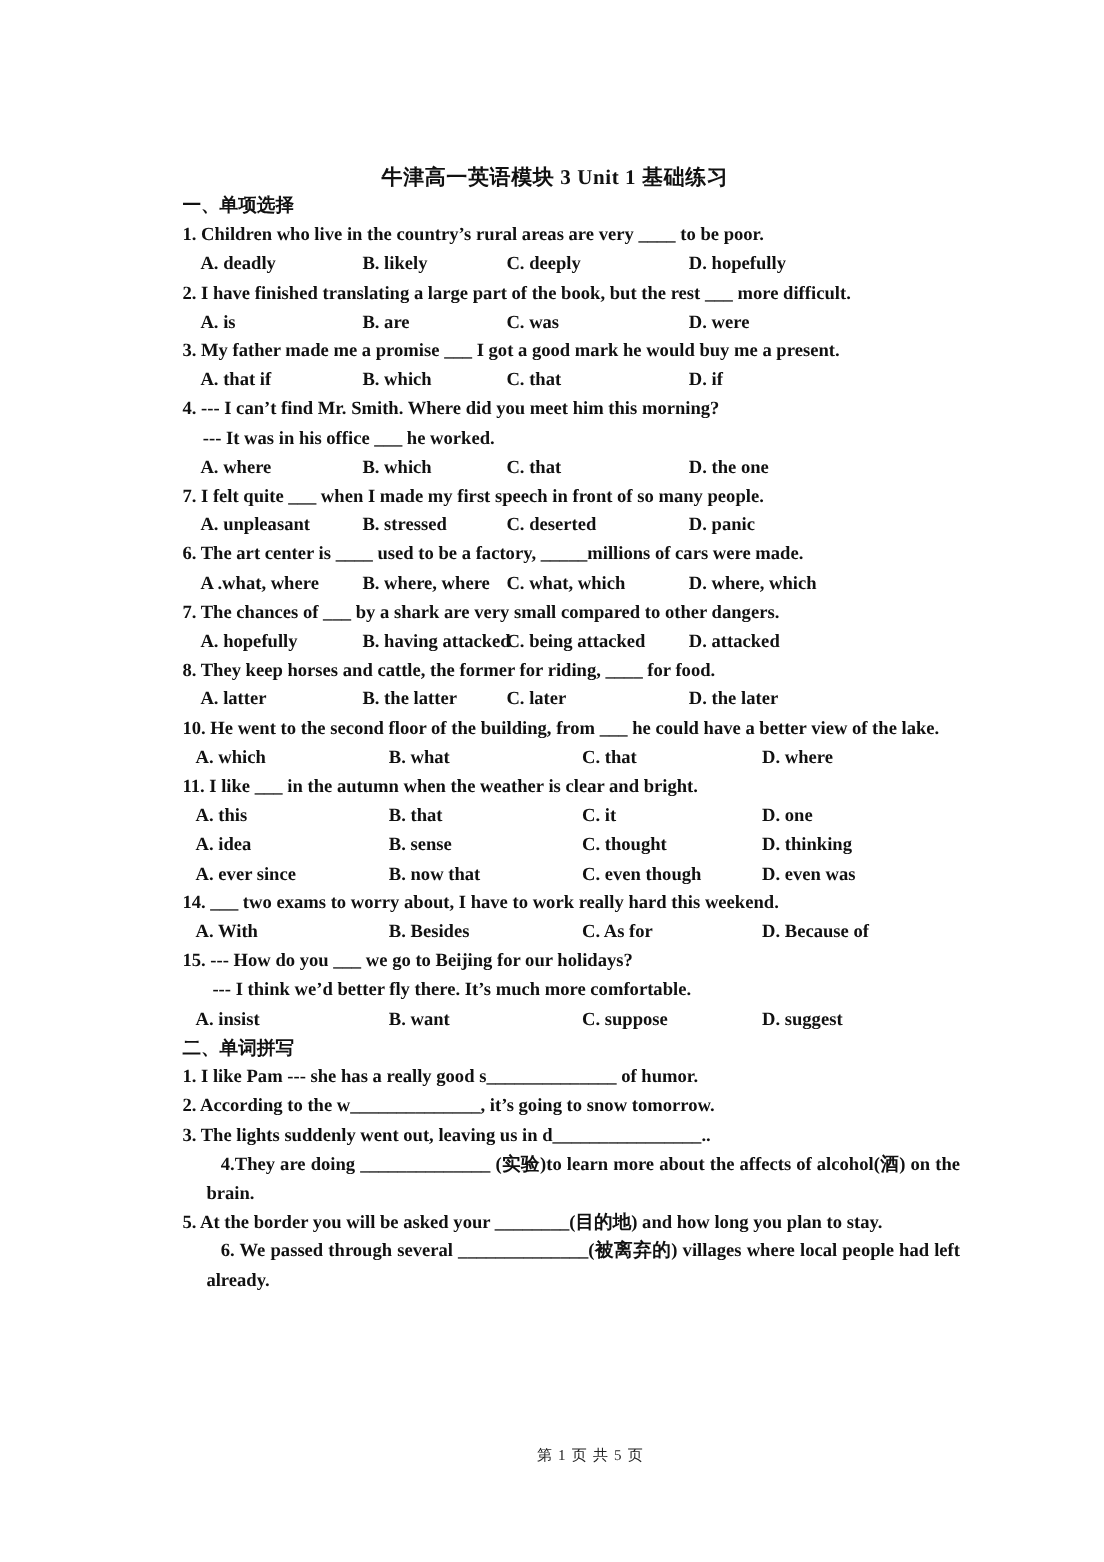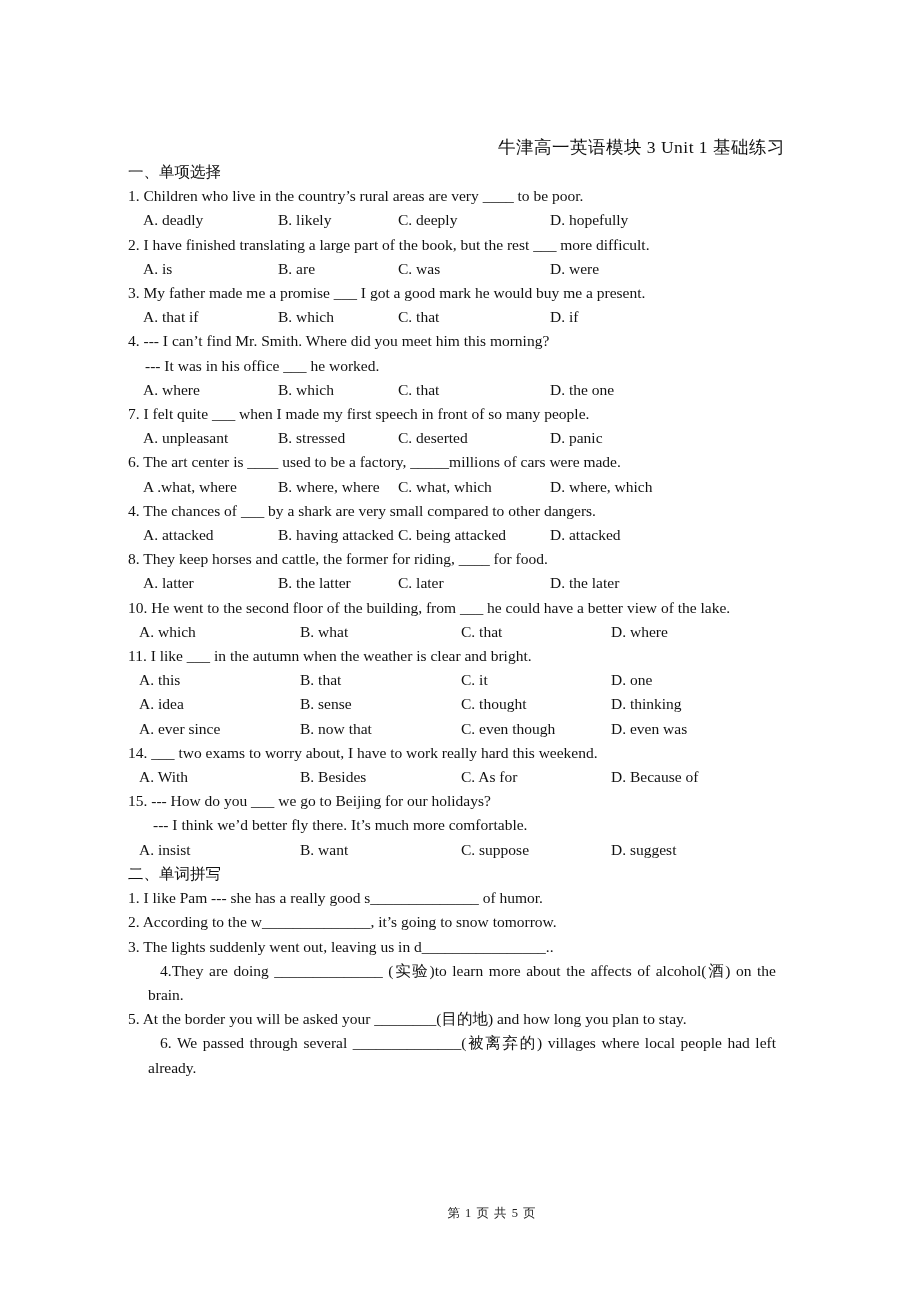--- a/index.html
+++ b/index.html
@@ -4,24 +4,24 @@
 <style>
   html,body{margin:0;padding:0;}
   body{
     width:920px;height:1302px;background:#ffffff;color:#111;
     font-family:"Liberation Serif","DejaVu Serif",serif;
     font-size:15.5px;position:relative;overflow:hidden;
   }
   .page{position:absolute;left:0;top:0;width:920px;height:1302px;background:#fff;}
   .doc-title{
     position:absolute;left:140px;top:134px;width:645px;
-    text-align:right;font-weight:normal;font-size:17.5px;line-height:26px;
+    text-align:center;font-weight:bold;font-size:17.5px;line-height:26px;
     letter-spacing:0.5px;
   }
-  .content{position:absolute;left:128px;top:160px;width:648px;}
+  .content{position:absolute;left:152px;top:160px;width:648px;font-weight:bold;}
   .line{line-height:24.2px;white-space:nowrap;}
   .sec-head{line-height:24.2px;}
   .cont{padding-left:17px;}
   .cont15{padding-left:25px;}
   .cont2{padding-left:20px;line-height:24.2px;}
   .opts{
     display:grid;line-height:24.2px;white-space:nowrap;
     padding-left:15px;grid-template-columns:135px 120px 152px 1fr;
   }
   .opts.wide{padding-left:11px;grid-template-columns:161px 161px 150px 1fr;}
@@ -104,23 +104,23 @@
       <div class="line">6. The art center is ____ used to be a factory, _____millions of cars were made.</div>
       <div class="opts">
         <span>A .what, where</span>
         <span>B. where, where</span>
         <span>C. what, which</span>
         <span>D. where, which</span>
       </div>
     </div>
 
     <div>
-      <div class="line">4. The chances of ___ by a shark are very small compared to other dangers.</div>
-      <div class="opts">
-        <span>A. attacked</span>
+      <div class="line">7. The chances of ___ by a shark are very small compared to other dangers.</div>
+      <div class="opts">
+        <span>A. hopefully</span>
         <span>B. having attacked</span>
         <span>C. being attacked</span>
         <span>D. attacked</span>
       </div>
     </div>
 
     <div>
       <div class="line">8. They keep horses and cattle, the former for riding, ____ for food.</div>
       <div class="opts">
         <span>A. latter</span>

